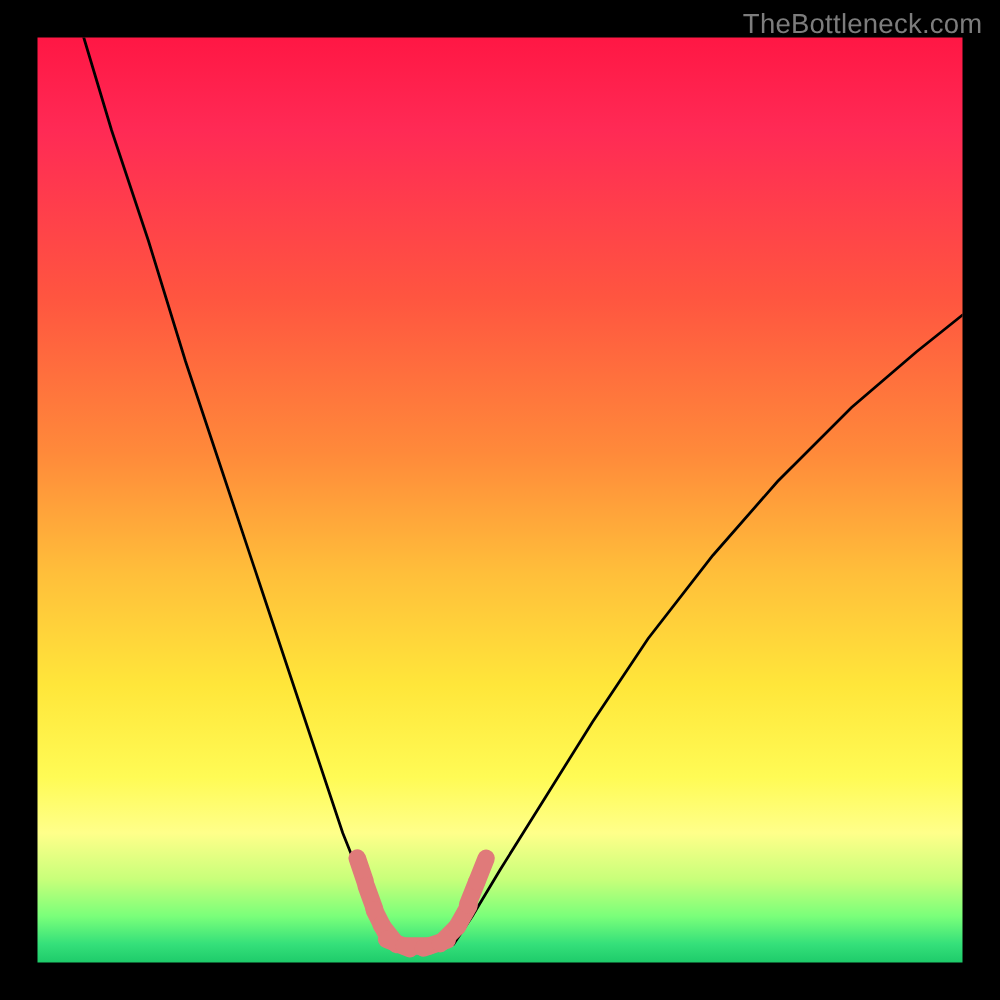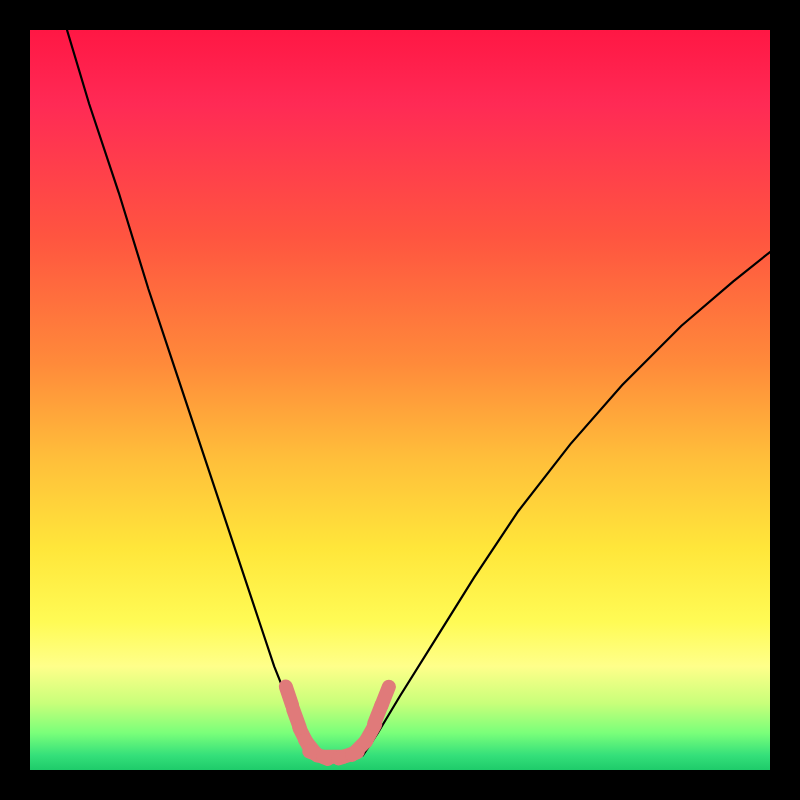--- a/index.html
+++ b/index.html
@@ -58,20 +58,21 @@
     left: 0;
     top: 0;
     width: 740px;
     height: 740px;
   }
 </style>
 </head>
 <body>
 
 <div class="frame">
+  <div class="watermark">TheBottleneck.com</div>
   <div class="plot">
     <svg class="lines" viewBox="0 0 740 740">
       <path id="curve-left" fill="none" stroke="#000" stroke-width="2.2" stroke-linecap="round" d="M37.0 0.0 L59.2 74.0 L88.8 162.8 L118.4 259.0 L148.0 347.8 L177.6 436.6 L207.2 525.4 L229.4 592.0 L244.2 636.4 L259.0 673.4 L270.1 703.0 L277.5 717.8 L281.2 725.2"></path>
       <path id="curve-floor" fill="none" stroke="#000" stroke-width="2.2" stroke-linecap="round" d="M281.2 725.2 L296.0 728.9 L318.2 728.9 L333.0 725.2"></path>
       <path id="curve-right" fill="none" stroke="#000" stroke-width="2.2" stroke-linecap="round" d="M333.0 725.2 L347.8 703.0 L370.0 666.0 L407.0 606.8 L444.0 547.6 L488.4 481.0 L540.2 414.4 L592.0 355.2 L651.2 296.0 L703.0 251.6 L740.0 222.0"></path>
       <g id="markers">
           <line x1="255.8" y1="656.5" x2="262.2" y2="675.5" stroke="#e07a7a" stroke-width="14" stroke-linecap="round"></line>
           <line x1="263.0" y1="678.8" x2="269.8" y2="697.6" stroke="#e07a7a" stroke-width="14" stroke-linecap="round"></line>
           <line x1="269.3" y1="697.8" x2="278.3" y2="715.6" stroke="#e07a7a" stroke-width="14" stroke-linecap="round"></line>
           <line x1="275.0" y1="710.0" x2="287.4" y2="725.6" stroke="#e07a7a" stroke-width="14" stroke-linecap="round"></line>

